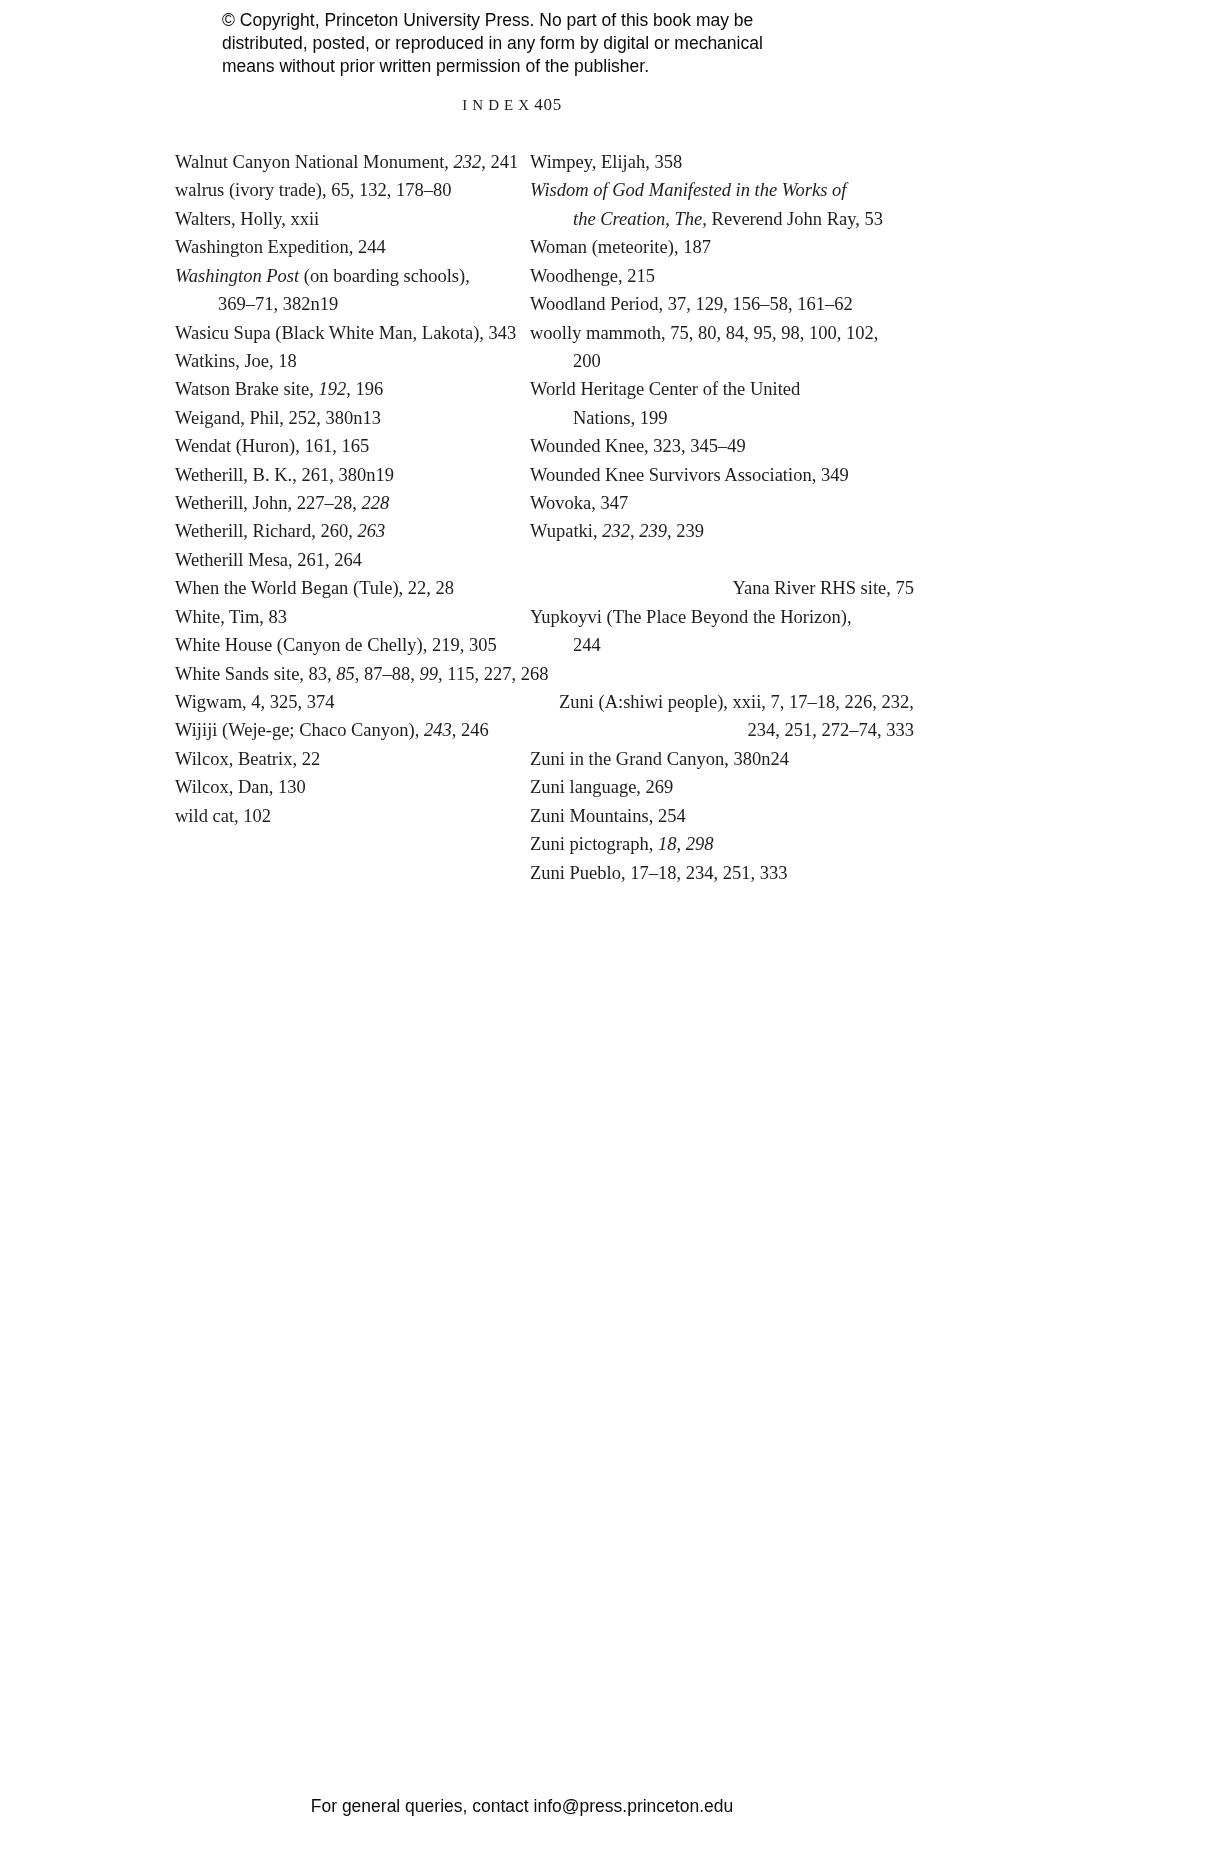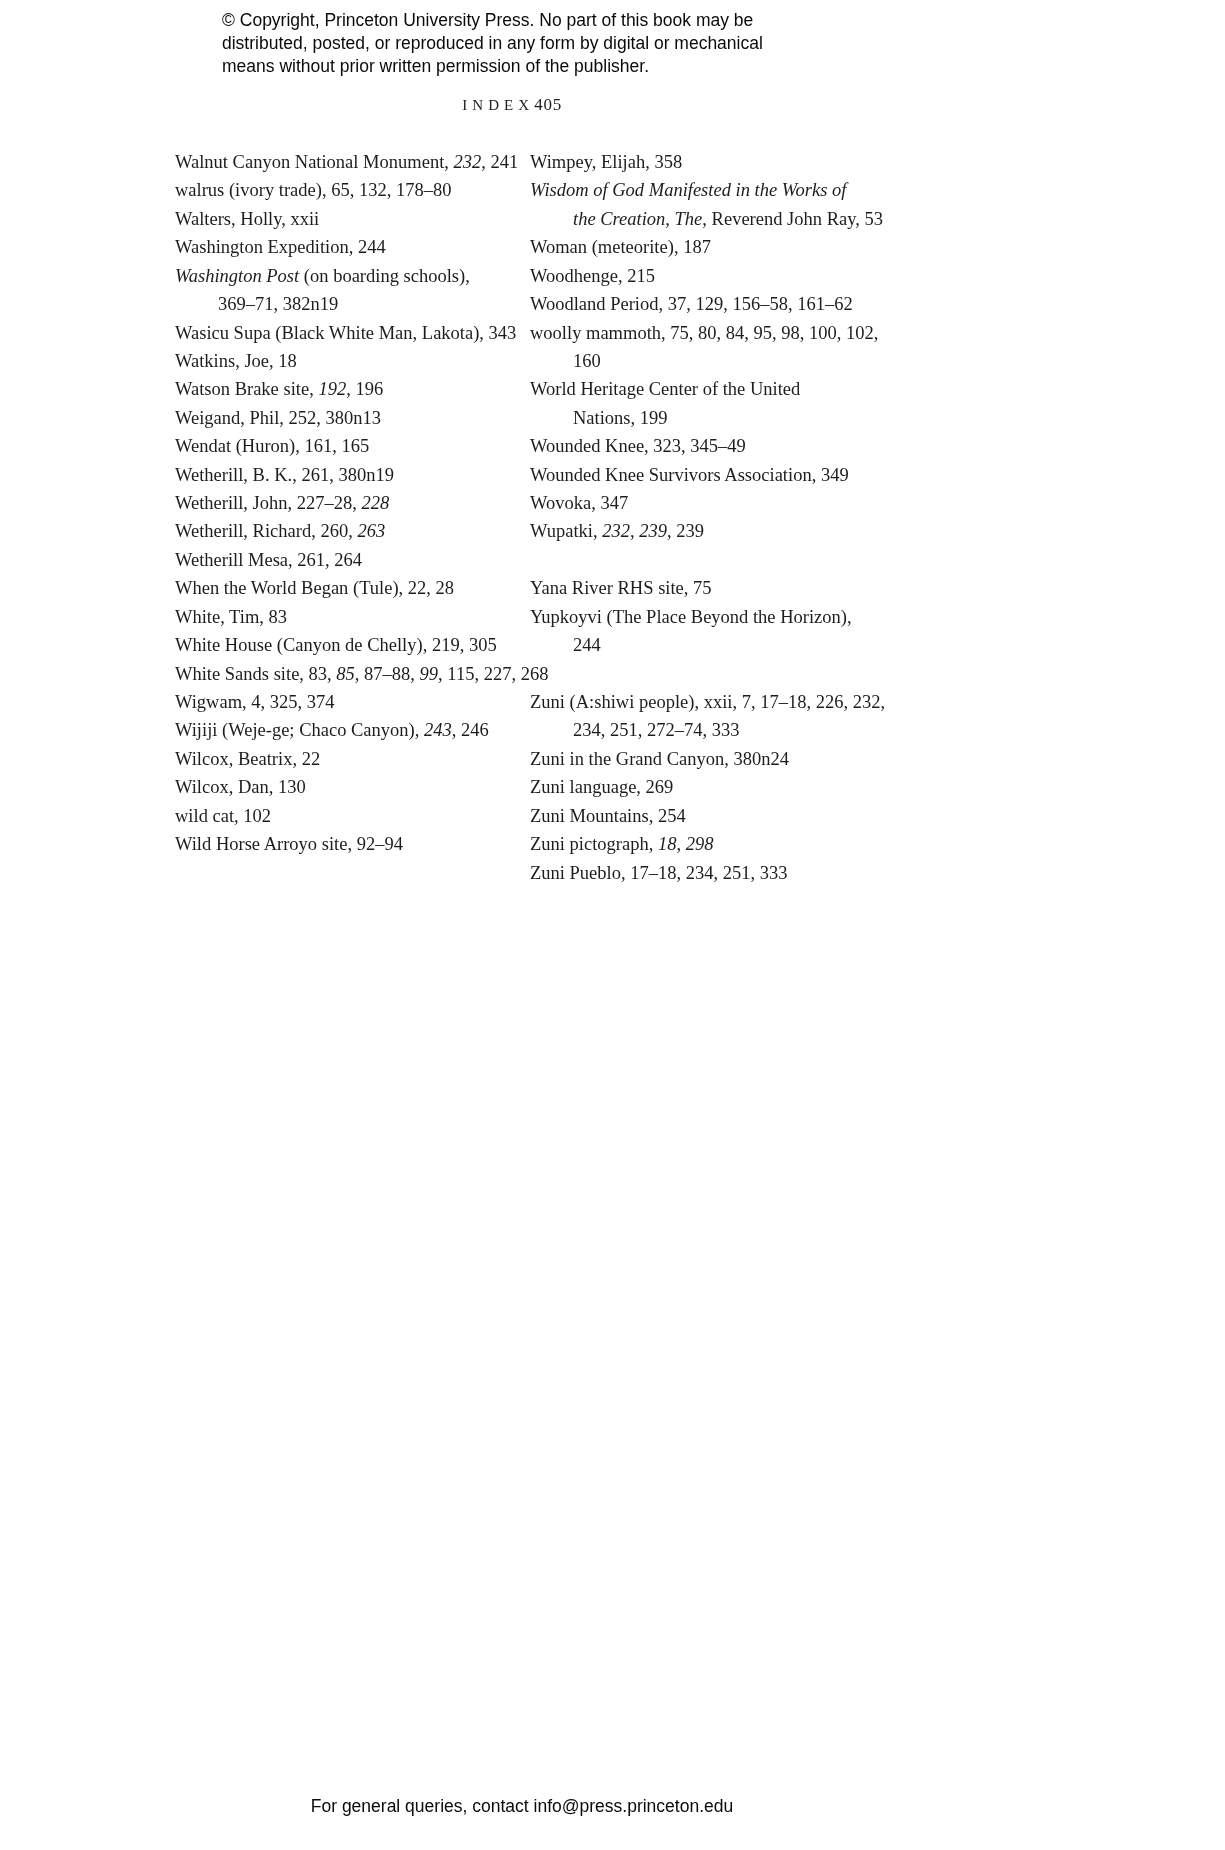--- a/index.html
+++ b/index.html
@@ -43,21 +43,21 @@
     font-size: 18.5px;
     line-height: 28.42px;
     color: #1d1d1d;
   }
   .col-left  { left: 142px; width: 382px; margin-left: 33px; }
   .col-right { left: 530px; width: 384px; }
   .entry {
     padding-left: 43px;
     text-indent: -43px;
   }
-  .entry.gap { margin-top: 28.42px; }
+  .entry.gap { margin-top: 28.42px; text-align: right; }
   .entry em { font-style: italic; }
   .footer {
     position: absolute;
     left: 142px; top: 1796px;
     width: 760px;
     text-align: center;
     font-family: "Liberation Sans", sans-serif;
     font-size: 17.5px;
     color: #0a0a0a;
   }
@@ -91,30 +91,29 @@
       <div class="entry"><span>Wetherill Mesa, 261, 264</span></div>
       <div class="entry"><span>When the World Began (Tule), 22, 28</span></div>
       <div class="entry"><span>White, Tim, 83</span></div>
       <div class="entry"><span>White House (Canyon de Chelly), 219, 305</span></div>
       <div class="entry"><span>White Sands site, 83, </span><em>85</em><span>, 87–88, </span><em>99</em><span>, 115, 227, 268</span></div>
       <div class="entry"><span>Wigwam, 4, 325, 374</span></div>
       <div class="entry"><span>Wijiji (Weje-ge; Chaco Canyon), </span><em>243</em><span>, 246</span></div>
       <div class="entry"><span>Wilcox, Beatrix, 22</span></div>
       <div class="entry"><span>Wilcox, Dan, 130</span></div>
       <div class="entry"><span>wild cat, 102</span></div>
-      <div class="entry"><span>Wild Horse Arroyo site, 92–94</span></div>
     </div>
 
   <div class="col col-right" id="col-right">
       <div class="entry"><span>Wimpey, Elijah, 358</span></div>
       <div class="entry"><em>Wisdom of God Manifested in the Works of</em><br><em>the Creation, The</em><span>, Reverend John Ray, 53</span></div>
       <div class="entry"><span>Woman (meteorite), 187</span></div>
       <div class="entry"><span>Woodhenge, 215</span></div>
       <div class="entry"><span>Woodland Period, 37, 129, 156–58, 161–62</span></div>
-      <div class="entry"><span>woolly mammoth, 75, 80, 84, 95, 98, 100, 102,</span><br><span>160</span></div>
+      <div class="entry"><span>woolly mammoth, 75, 80, 84, 95, 98, 100, 102,</span><br><span>200</span></div>
       <div class="entry"><span>World Heritage Center of the United</span><br><span>Nations, 199</span></div>
       <div class="entry"><span>Wounded Knee, 323, 345–49</span></div>
       <div class="entry"><span>Wounded Knee Survivors Association, 349</span></div>
       <div class="entry"><span>Wovoka, 347</span></div>
       <div class="entry"><span>Wupatki, </span><em>232</em><span>, </span><em>239</em><span>, 239</span></div>
       <div class="entry gap"><span>Yana River RHS site, 75</span></div>
       <div class="entry"><span>Yupkoyvi (The Place Beyond the Horizon),</span><br><span>244</span></div>
       <div class="entry gap"><span>Zuni (A:shiwi people), xxii, 7, 17–18, 226, 232,</span><br><span>234, 251, 272–74, 333</span></div>
       <div class="entry"><span>Zuni in the Grand Canyon, 380n24</span></div>
       <div class="entry"><span>Zuni language, 269</span></div>

